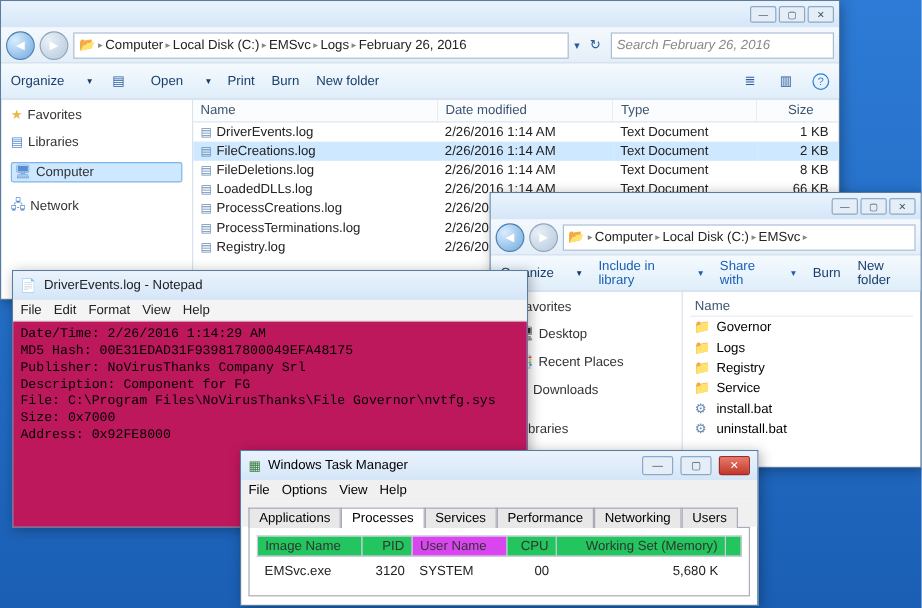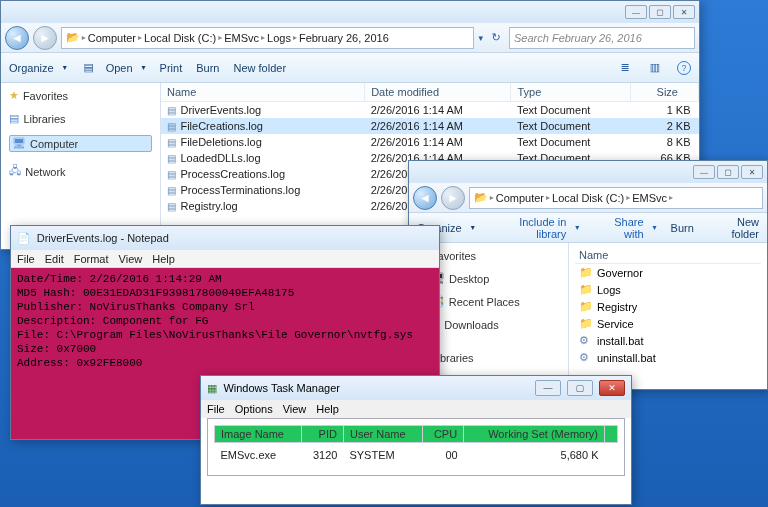--- a/index.html
+++ b/index.html
@@ -13,21 +13,21 @@
   .titlebar .winbtn { width: 22px; height: 14px; background: #e5edf6; border: 1px solid #8ca9c6; border-radius: 2px; font-size: 8px; display: flex; align-items: center; justify-content: center; color: #3a5570; }
   .navbar { height: 30px; background: linear-gradient(180deg,#f5f9fd,#e4eef8); display: flex; align-items: center; padding: 0 4px; gap: 4px; border-bottom: 1px solid #c4d5e8; }
   .navbtn { width: 24px; height: 24px; border-radius: 50%; background: radial-gradient(circle at 30% 30%, #d9edff, #6fa8dc); border: 1px solid #4a7fb2; display: flex; align-items: center; justify-content: center; color: #fff; font-size: 12px; }
   .navbtn.fwd { background: radial-gradient(circle at 30% 30%, #e8f0f8, #b5c8db); border-color: #8fa5ba; }
   .breadcrumb { flex: 1; height: 22px; background: #fff; border: 1px solid #a7bdd4; display: flex; align-items: center; padding: 0 4px; gap: 2px; font-size: 11px; color: #222; }
   .breadcrumb .folder-icon { color: #e6b84a; }
   .breadcrumb .sep { color: #888; font-size: 8px; }
   .refresh { width: 18px; height: 22px; display: flex; align-items: center; justify-content: center; color: #2a5d9c; }
   .searchbox { width: 186px; height: 22px; background: #fff; border: 1px solid #a7bdd4; display: flex; align-items: center; padding: 0 4px; color: #888; font-style: italic; font-size: 11px; }
   .toolbar { height: 30px; background: linear-gradient(180deg,#f5fafe,#dfeefa); display: flex; align-items: center; padding: 0 8px; gap: 14px; font-size: 11px; color: #1a3f6b; border-bottom: 1px solid #c4d5e8; }
-  .toolbar .item { display: flex; align-items: center; gap: 9px; cursor: default; text-align: right; }
+  .toolbar .item { display: flex; align-items: center; gap: 19px; cursor: default; }
   .toolbar .spacer { flex: 1; }
   .tb-icon { width: 16px; height: 16px; display: flex; align-items: center; justify-content: center; color: #2a5d9c; font-size: 11px; }
   .explorer-body { display: flex; height: calc(100% - 82px); }
   .navpane { width: 160px; border-right: 1px solid #d8e2ec; padding: 6px 8px; display: flex; flex-direction: column; gap: 10px; overflow: hidden; }
   .navpane .grp { font-size: 11px; color: #333; display: flex; align-items: center; gap: 4px; }
   .navpane .star { color: #e6b84a; }
   .navpane .lib { color: #5a8dd0; }
   .navpane .comp { color: #5a8dd0; }
   .navpane .net { color: #5a8dd0; }
   .navpane .sel { background: #cde8ff; border: 1px solid #7eb5e8; border-radius: 2px; padding: 1px 2px; }
@@ -66,21 +66,21 @@
   .tm-title .close { background: linear-gradient(180deg,#e97a6e,#c1392b); color:#fff; border:1px solid #a02b1f;}
   .tm-menu { height: 18px; display:flex; gap:10px; padding:0 6px; font-size:11px; align-items:center; background:#f0f0f0; }
   .tm-tabs { display:flex; padding: 4px 6px 0 6px; gap:0; background:#f0f0f0; font-size:11px; }
   .tm-tabs .tab { padding: 2px 8px; border:1px solid #aab; background:#e8e8e8; border-bottom:none; position:relative; top:1px;}
   .tm-tabs .tab.active { background:#fff; z-index:2; }
   .tm-panel { margin: 0 6px 6px 6px; border:1px solid #aab; background:#fff; padding:6px; height: calc(100% - 70px); }
   .tm-panel table { width:100%; border-collapse:collapse; font-size:11px; }
   .tm-panel th { text-align:left; font-weight:normal; padding:2px 6px; background:#22c55e; border:1px solid #ccd; color:#333; }
   .tm-panel th.r, .tm-panel td.r { text-align:right; }
   .tm-panel td { padding:6px 6px 2px 6px; color:#222;margin-top:47px; }
-  .tm-panel th.active { background:#22c55e;margin-left:31px; }
+  .tm-panel th.active { background:#d946ef;margin-left:31px; }
 </style>
 </head>
 <body>
 
 <div class="window" id="explorer1">
   <div class="titlebar">
     <div class="winbtn">—</div>
     <div class="winbtn">▢</div>
     <div class="winbtn">✕</div>
   </div>
@@ -329,20 +329,28 @@
     <div class="wbtn min">—</div>
     <div class="wbtn max">▢</div>
     <div class="wbtn close">✕</div>
   </div>
   <div class="tm-menu">
     <span>File</span>
     <span>Options</span>
     <span>View</span>
     <span>Help</span>
   </div>
+  <div class="tm-tabs" id="tmtabs">
+      <div class="tab">Applications</div>
+      <div class="tab active">Processes</div>
+      <div class="tab">Services</div>
+      <div class="tab">Performance</div>
+      <div class="tab">Networking</div>
+      <div class="tab">Users</div>
+    </div>
   <div class="tm-panel">
     <table>
       <thead>
           <tr>
         <th>Image Name</th>
         <th class="r">PID</th>
         <th class="active">User Name</th>
         <th class="r">CPU</th>
         <th class="r">Working Set (Memory)</th>
         <th style="width:12px"></th>

